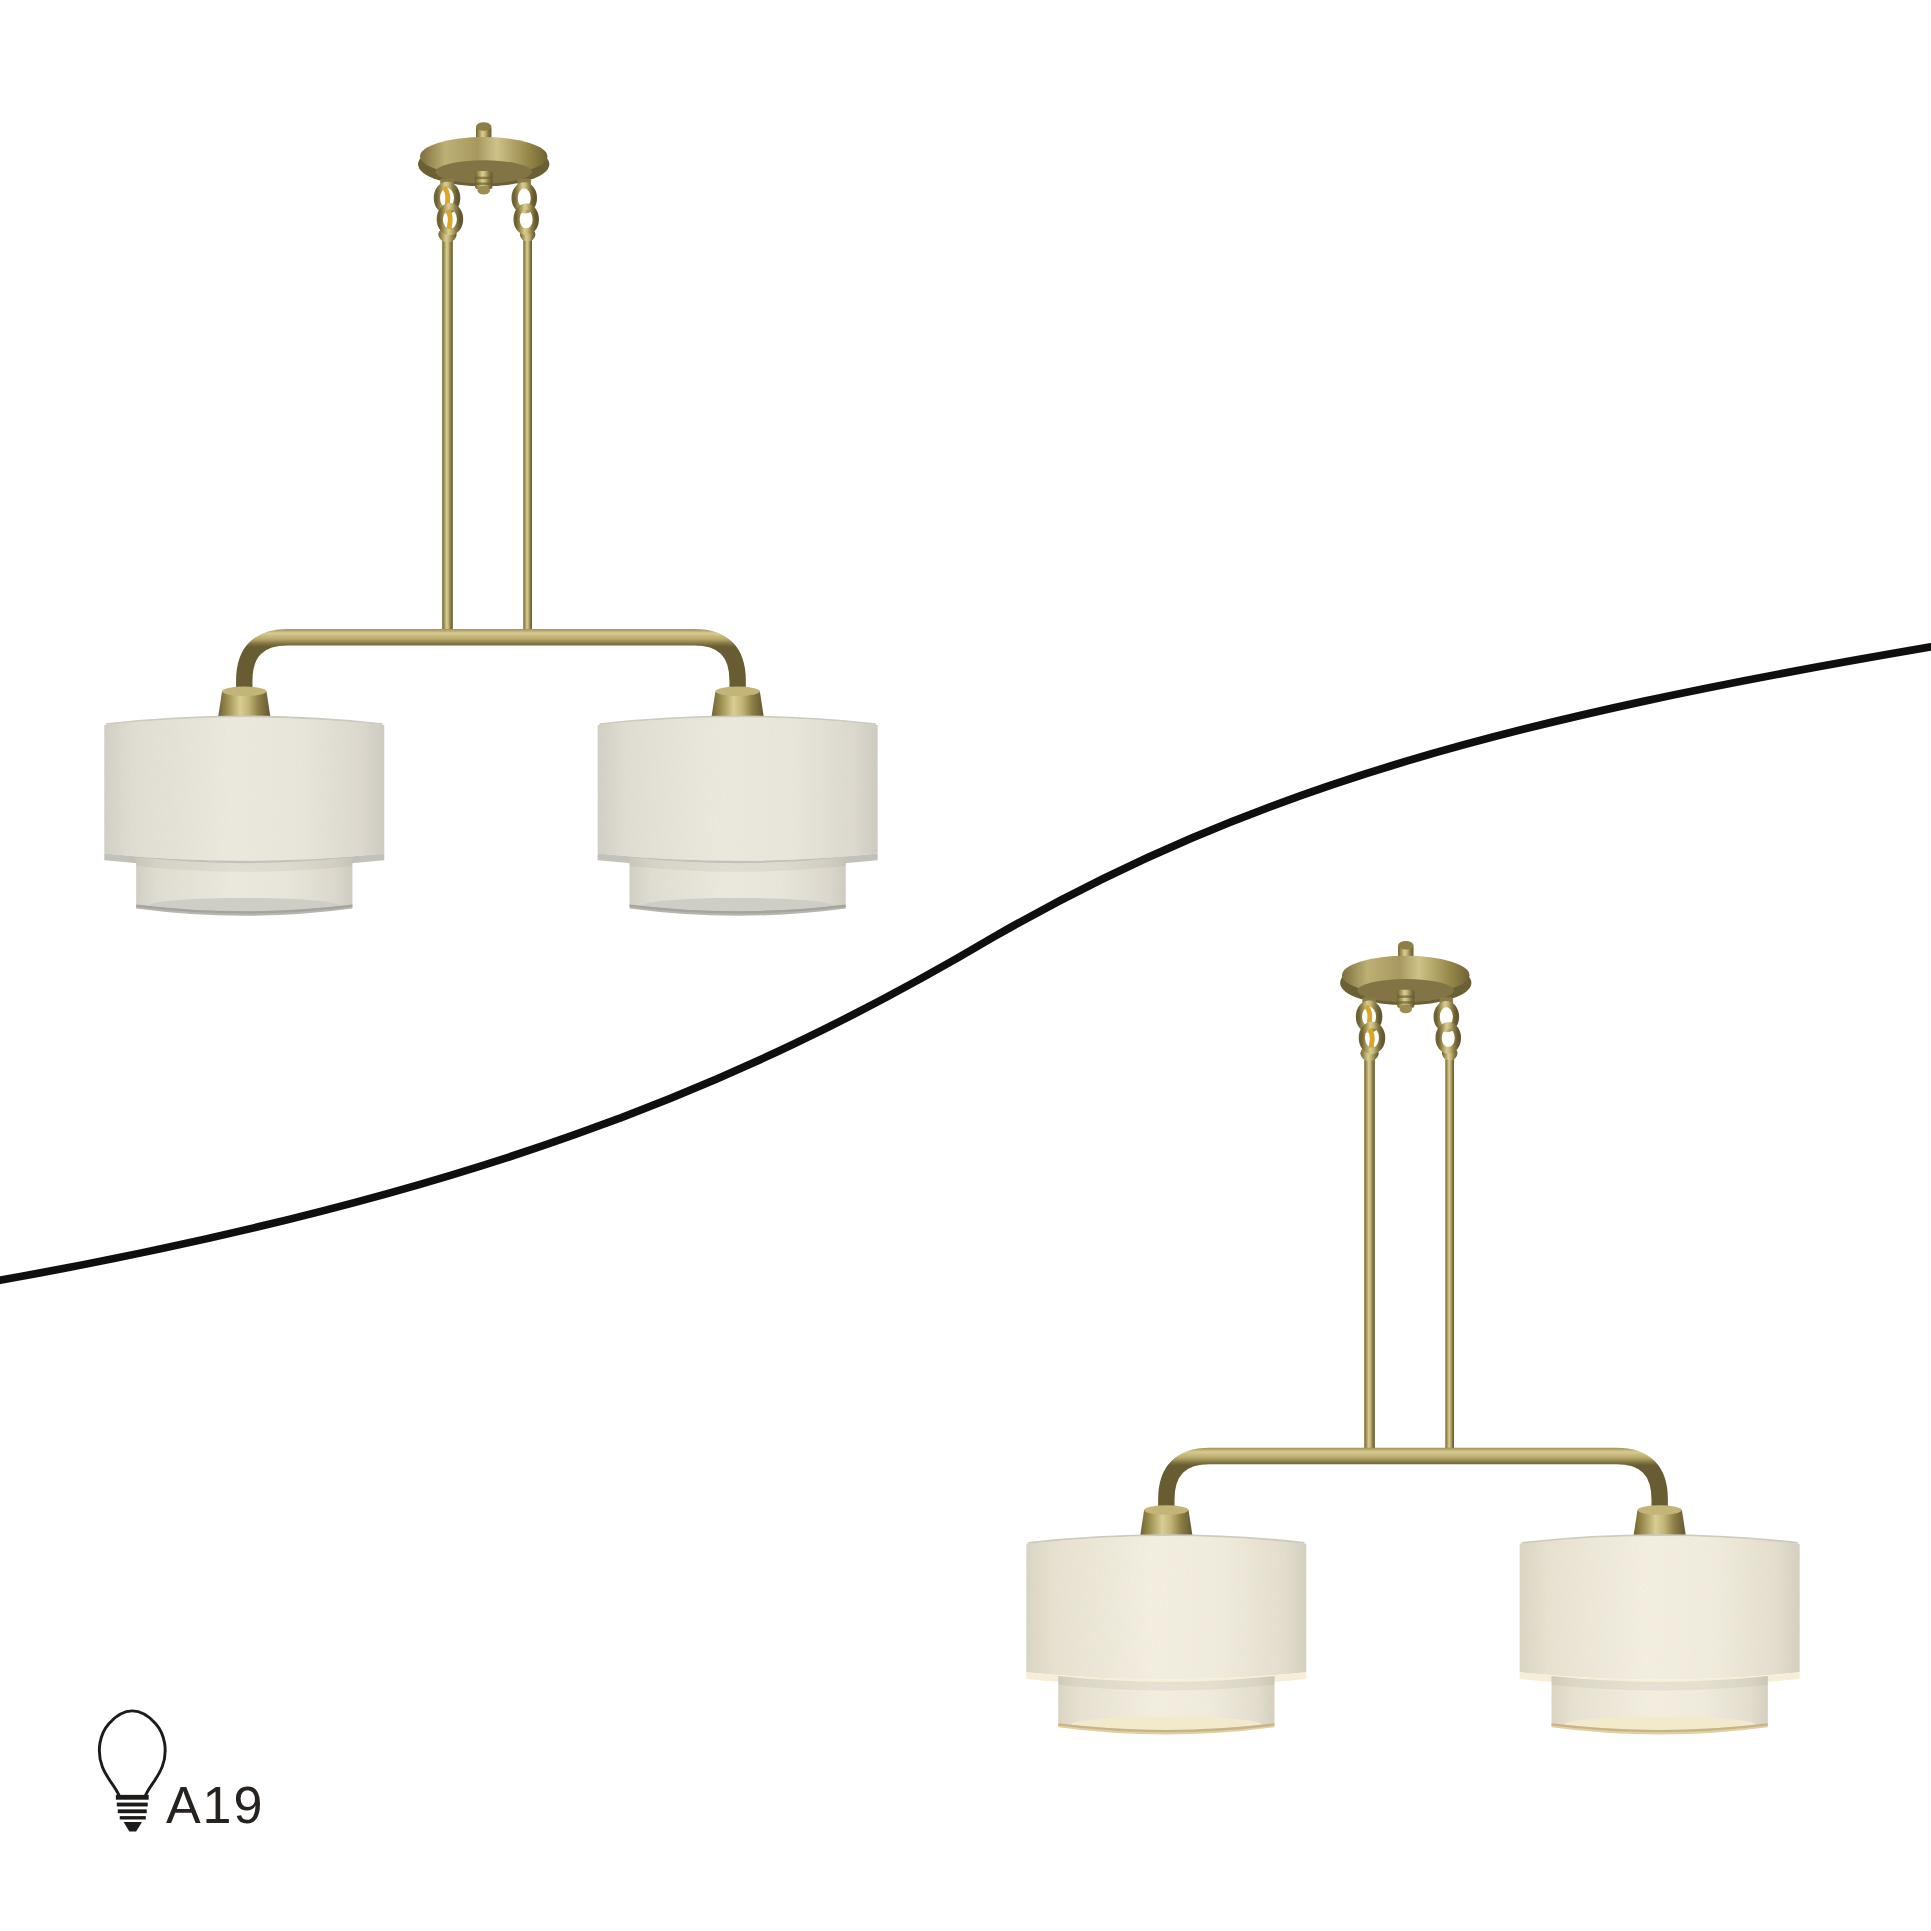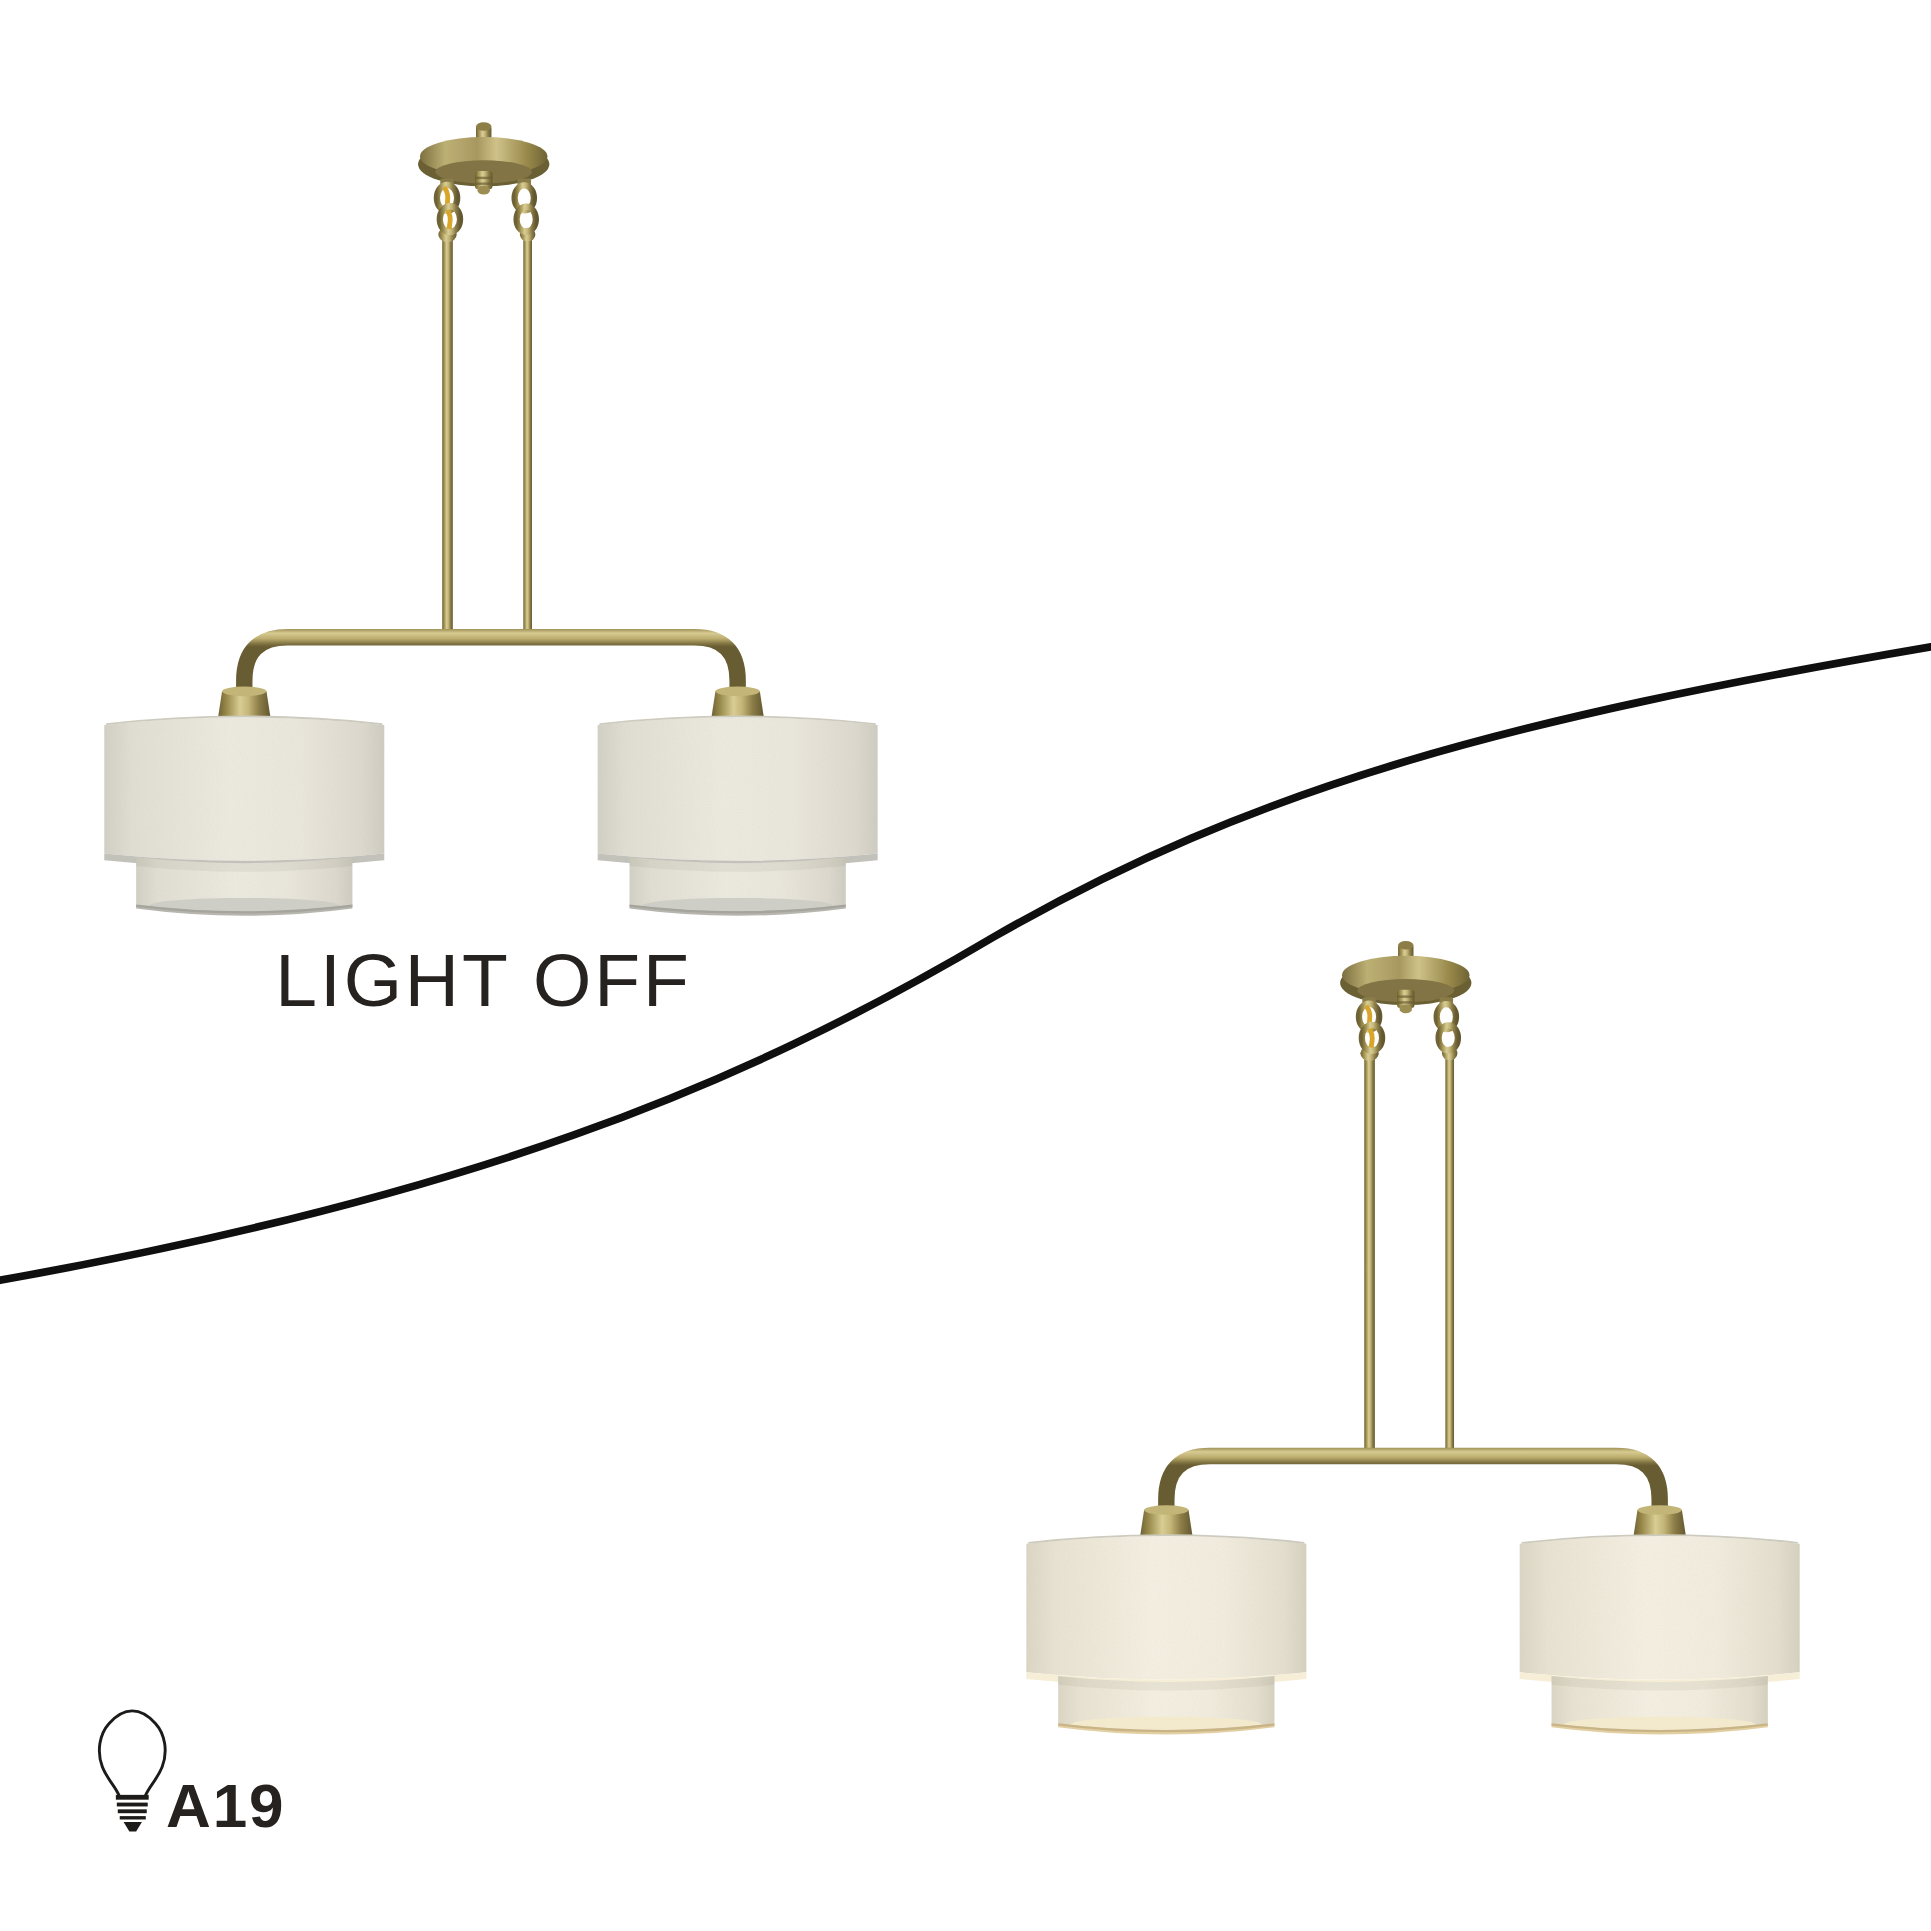--- a/index.html
+++ b/index.html
@@ -24,22 +24,22 @@
     line-height:79px;
     color:var(--text,#262220);
     white-space:nowrap;
     user-select:none;
   }
   .label-off{left:242px;top:941px;}
   .label-on{left:1164px;top:1757px;}
   .bulb-size-label{
     position:absolute;
     left:166px;top:1770px;
-    font-size:62px;
-    font-weight:700;
+    font-size:52px;
+    font-weight:400;
     letter-spacing:1.9px;
     line-height:71px;
     color:var(--text,#262220);
     white-space:nowrap;
     user-select:none;
   }
   
   .fixture-off{
     --shade-grad:url(#shadeOffBody);
     --gap-rim:var(--gap-shadow,#c3c2ba);
@@ -176,16 +176,15 @@
       <g>
         <rect x="120" y="1859" width="34" height="5" fill="#1d1b19"></rect>
         <rect x="121" y="1867" width="32" height="4" fill="#1d1b19"></rect>
         <rect x="122" y="1874" width="30" height="4" fill="#1d1b19"></rect>
         <rect x="124" y="1881" width="27" height="3.5" fill="#1d1b19"></rect>
         <path d="M128 1887 L147 1887 L141 1897 L134 1897 Z" fill="#1d1b19"></path>
       </g>
     </g>
   </svg>
 
-  <div class="state-label label-off">LIGHT OFF</div>
   <div class="bulb-size-label">A19</div>
 </div>
 
 
 </body></html>

